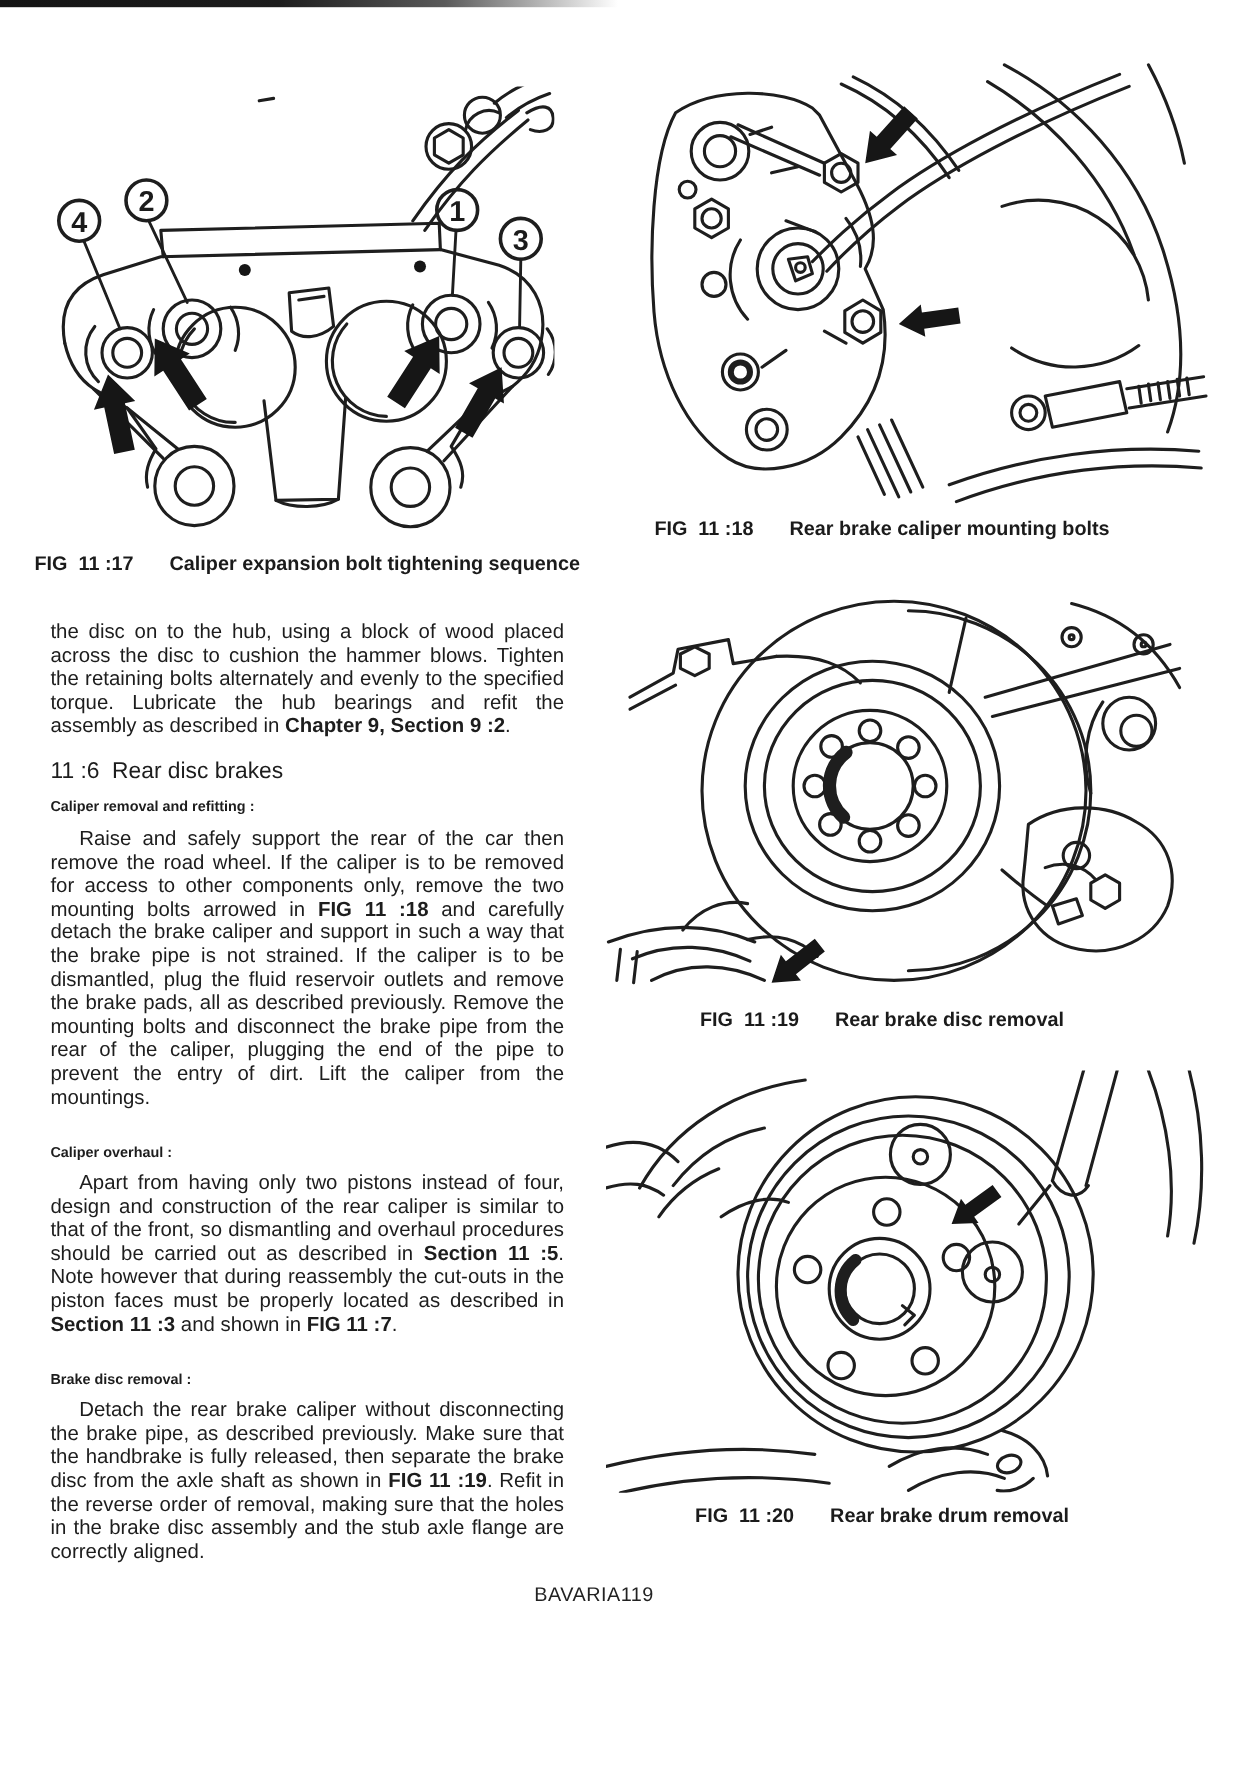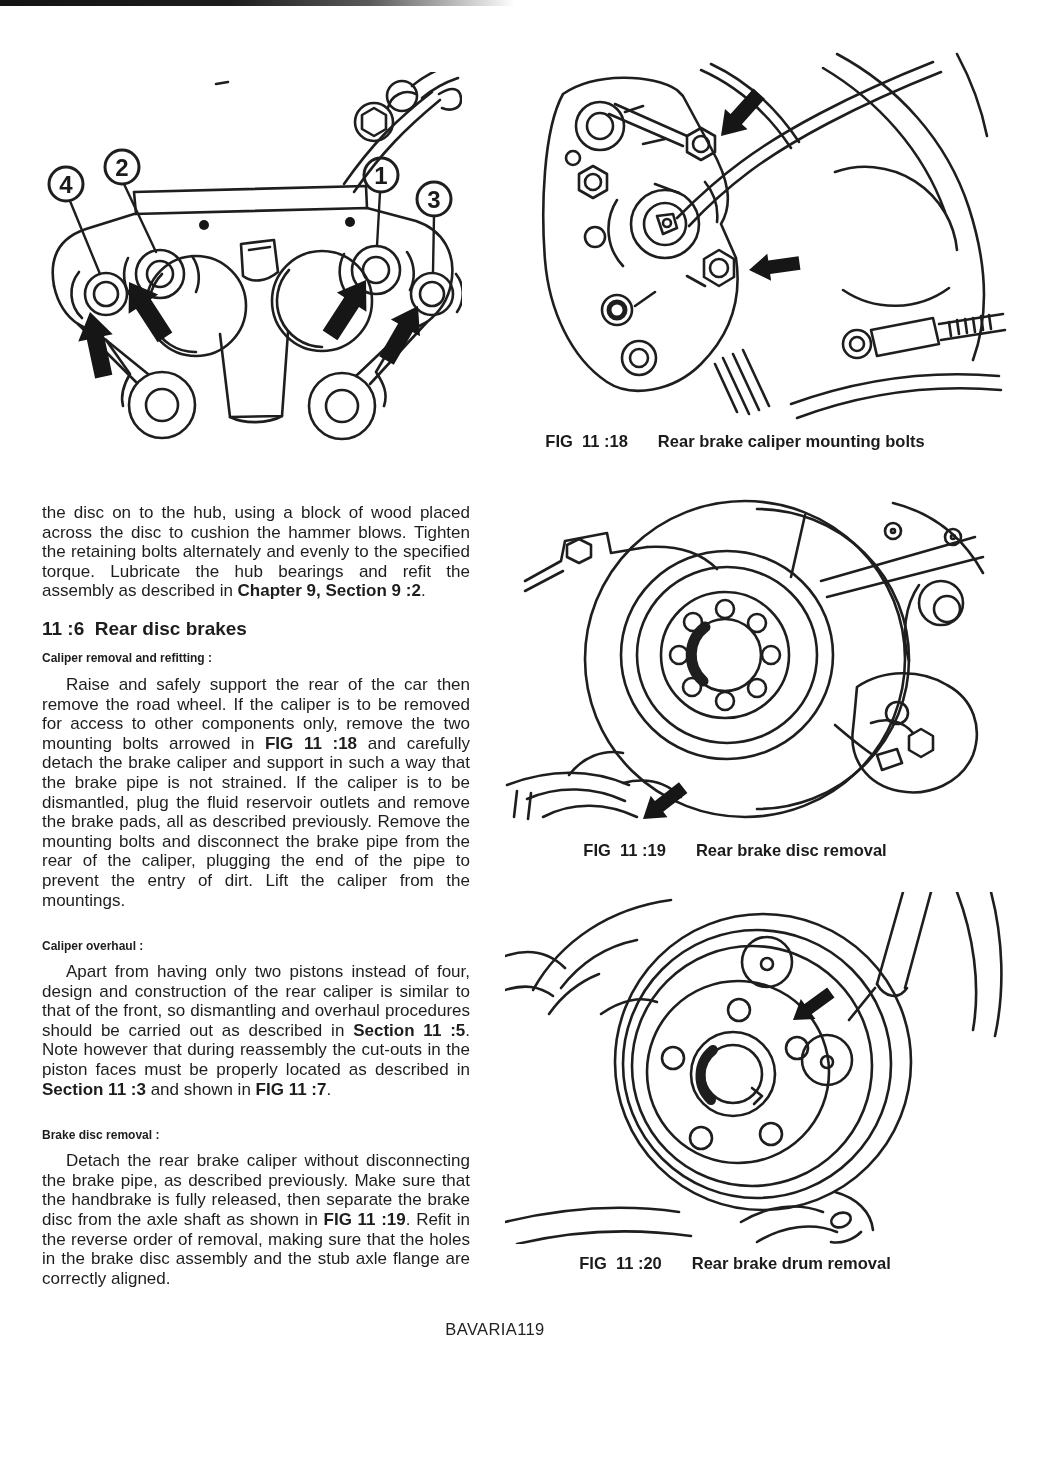--- a/index.html
+++ b/index.html
@@ -1,25 +1,25 @@
 <!DOCTYPE html>
 <html><head>
 <meta charset="utf-8">
 <style>
   *{margin:0;padding:0;box-sizing:border-box}
   html,body{background:#ffffff}
   body{font-family:"Liberation Sans","DejaVu Sans",sans-serif;color:#1d1d1d;-webkit-font-smoothing:antialiased}
   .page{position:relative;width:1039px;height:1475px;background:#fff;overflow:hidden}
   .scan-top{position:absolute;left:0;top:0;width:515px;height:6px;
     background:linear-gradient(to right,#141414 0%,#1d1d1d 45%,#5a5a5a 72%,rgba(0,0,0,0) 100%)}
-  .col{position:absolute;left:42px;top:503px;width:428px}
+  .col{position:absolute;left:42px;top:517px;width:428px}
   .body-text{font-size:17px;line-height:19.6px;text-align:justify}
   p.para{margin:0}
   p.ind{text-indent:24px}
-  h2.sec{font-size:19px;line-height:23px;font-weight:bold;white-space:pre;margin-top:16px}
+  h2.sec{font-size:19px;line-height:23px;font-weight:normal;white-space:pre;margin-top:16px}
   h3.sub{font-size:12px;line-height:21px;font-weight:bold;margin-top:8px}
   h3.sub.gap{margin-top:26px}
   .b{font-weight:bold}
   .figure{position:absolute}
   .caption{position:absolute;display:flex;justify-content:center;gap:30px;
     font-weight:bold;font-size:16.5px;line-height:20px;white-space:pre;color:#1b1b1b}
   .ln{fill:none;stroke:#1e1e1e;stroke-width:2.6;stroke-linecap:round;stroke-linejoin:round}
   .solid{fill:#161616;stroke:none}
   text.num{font-family:"Liberation Sans",sans-serif;font-size:24px;font-weight:bold;fill:#1b1b1b;
     text-anchor:middle;stroke:none}
@@ -96,20 +96,24 @@
       <text class="num" x="78" y="104">2</text>
       <text class="num" x="337" y="112">1</text>
       <text class="num" x="390" y="136">3</text>
       <g>
         <use href="#a17" class="solid" transform="translate(46,240) rotate(-12) scale(1.1)"></use>
         <use href="#a17" class="solid" transform="translate(85,210) rotate(-33) scale(1.1)"></use>
         <use href="#a17" class="solid" transform="translate(322,208) rotate(33) scale(1.1)"></use>
         <use href="#a17" class="solid" transform="translate(374,234) rotate(30) scale(1.05)"></use>
       </g>
     </svg>
+  </div>
+  <div class="caption" style="left:42px;top:460px;width:428px">
+    <span>FIG  11 :17</span>
+    <span>Caliper expansion bolt tightening sequence</span>
   </div>
 
   <div class="figure" style="left:505px;top:52px;width:505px;height:372px">
     <svg width="505" height="372" viewBox="0 0 505 372">
       <defs>
         <path id="a18" d="M 0,0 L 16,24 L 8,24 L 8,60 L -8,60 L -8,24 L -16,24 Z"></path>
       </defs>
       <g class="ln">
         <path d="M 58,42 C 90,20 148,22 172,38 L 178,44 L 206,96 C 224,128 228,152 216,172 L 231,206 C 237,246 226,282 196,312 C 168,340 126,346 102,330 C 66,306 44,258 40,208 C 36,158 38,78 58,42 Z"></path>
         <circle cx="95" cy="74" r="24"></circle>

